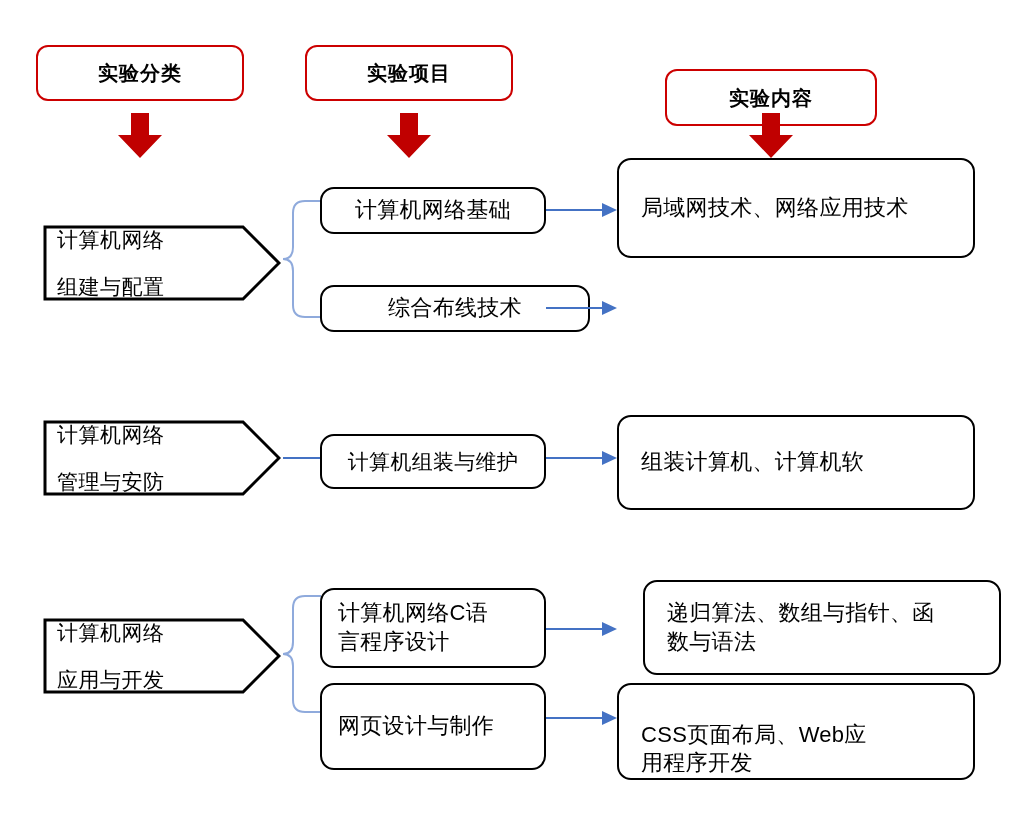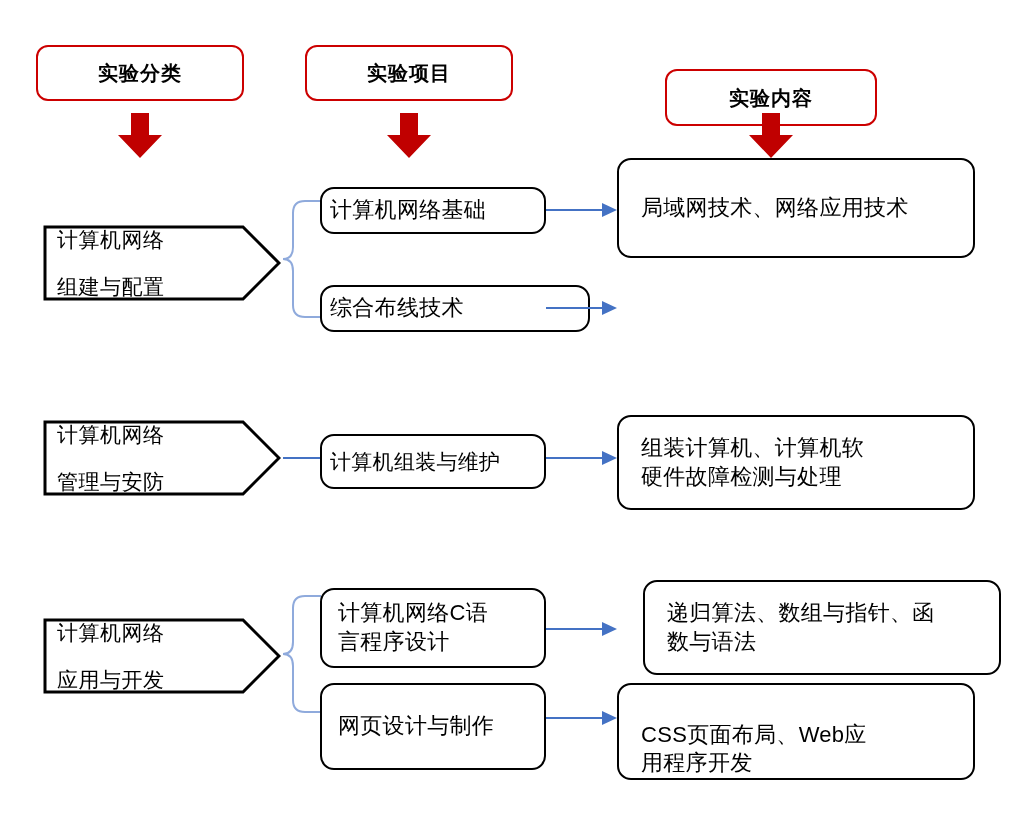--- a/index.html
+++ b/index.html
@@ -59,21 +59,21 @@
   }
   .rbox .rlabel {
     width: 100%;
     font-size: 22px;
     color: #000000;
     line-height: 1.3;
     letter-spacing: 0.3px;
     padding: 0 22px;
     box-sizing: border-box;
   }
-  .rbox.proj .rlabel { padding: 0 8px; }
+  .rbox.proj .rlabel { text-align: center; padding: 0 8px; }
   .rbox.content .rlabel { text-align: left; padding-left: 22px; }
 
   
   .conn { position: absolute; pointer-events: none; }
 </style>
 </head>
 <body>
 
 <div id="canvas">
 
@@ -156,21 +156,20 @@
   </div>
 
   <svg class="conn" style="left:546px; top:448px;" width="72" height="20" viewBox="0 0 72 20">
     <line x1="0" y1="10" x2="56" y2="10" stroke="#4472C4" stroke-width="2.2"></line>
     <polygon points="56,3 71,10 56,17" fill="#4472C4"></polygon>
   </svg>
 
   <div class="rbox content" style="left:617px; top:415px; width:358px; height:95px;">
     <div class="rlabel">
       <div>组装计算机、计算机软</div>
-      <div>硬件故障检测与处理</div>
     </div>
   </div>
 
   <svg class="cat-shape" style="left:43px; top:618px;" width="238" height="76" viewBox="0 0 238 76">
     <polygon points="2,2 200,2 236,38 200,74 2,74" fill="#ffffff" stroke="#000000" stroke-width="3"></polygon>
   </svg>
   <div class="abs" style="left:57px; top:618px; width:150px; height:76px; display:flex; flex-direction:column; justify-content:center; font-size:21px; line-height:1.3; letter-spacing:0.5px; white-space:nowrap;">
     <span>计算机网络</span>
     <span>应用与开发</span>
   </div>

